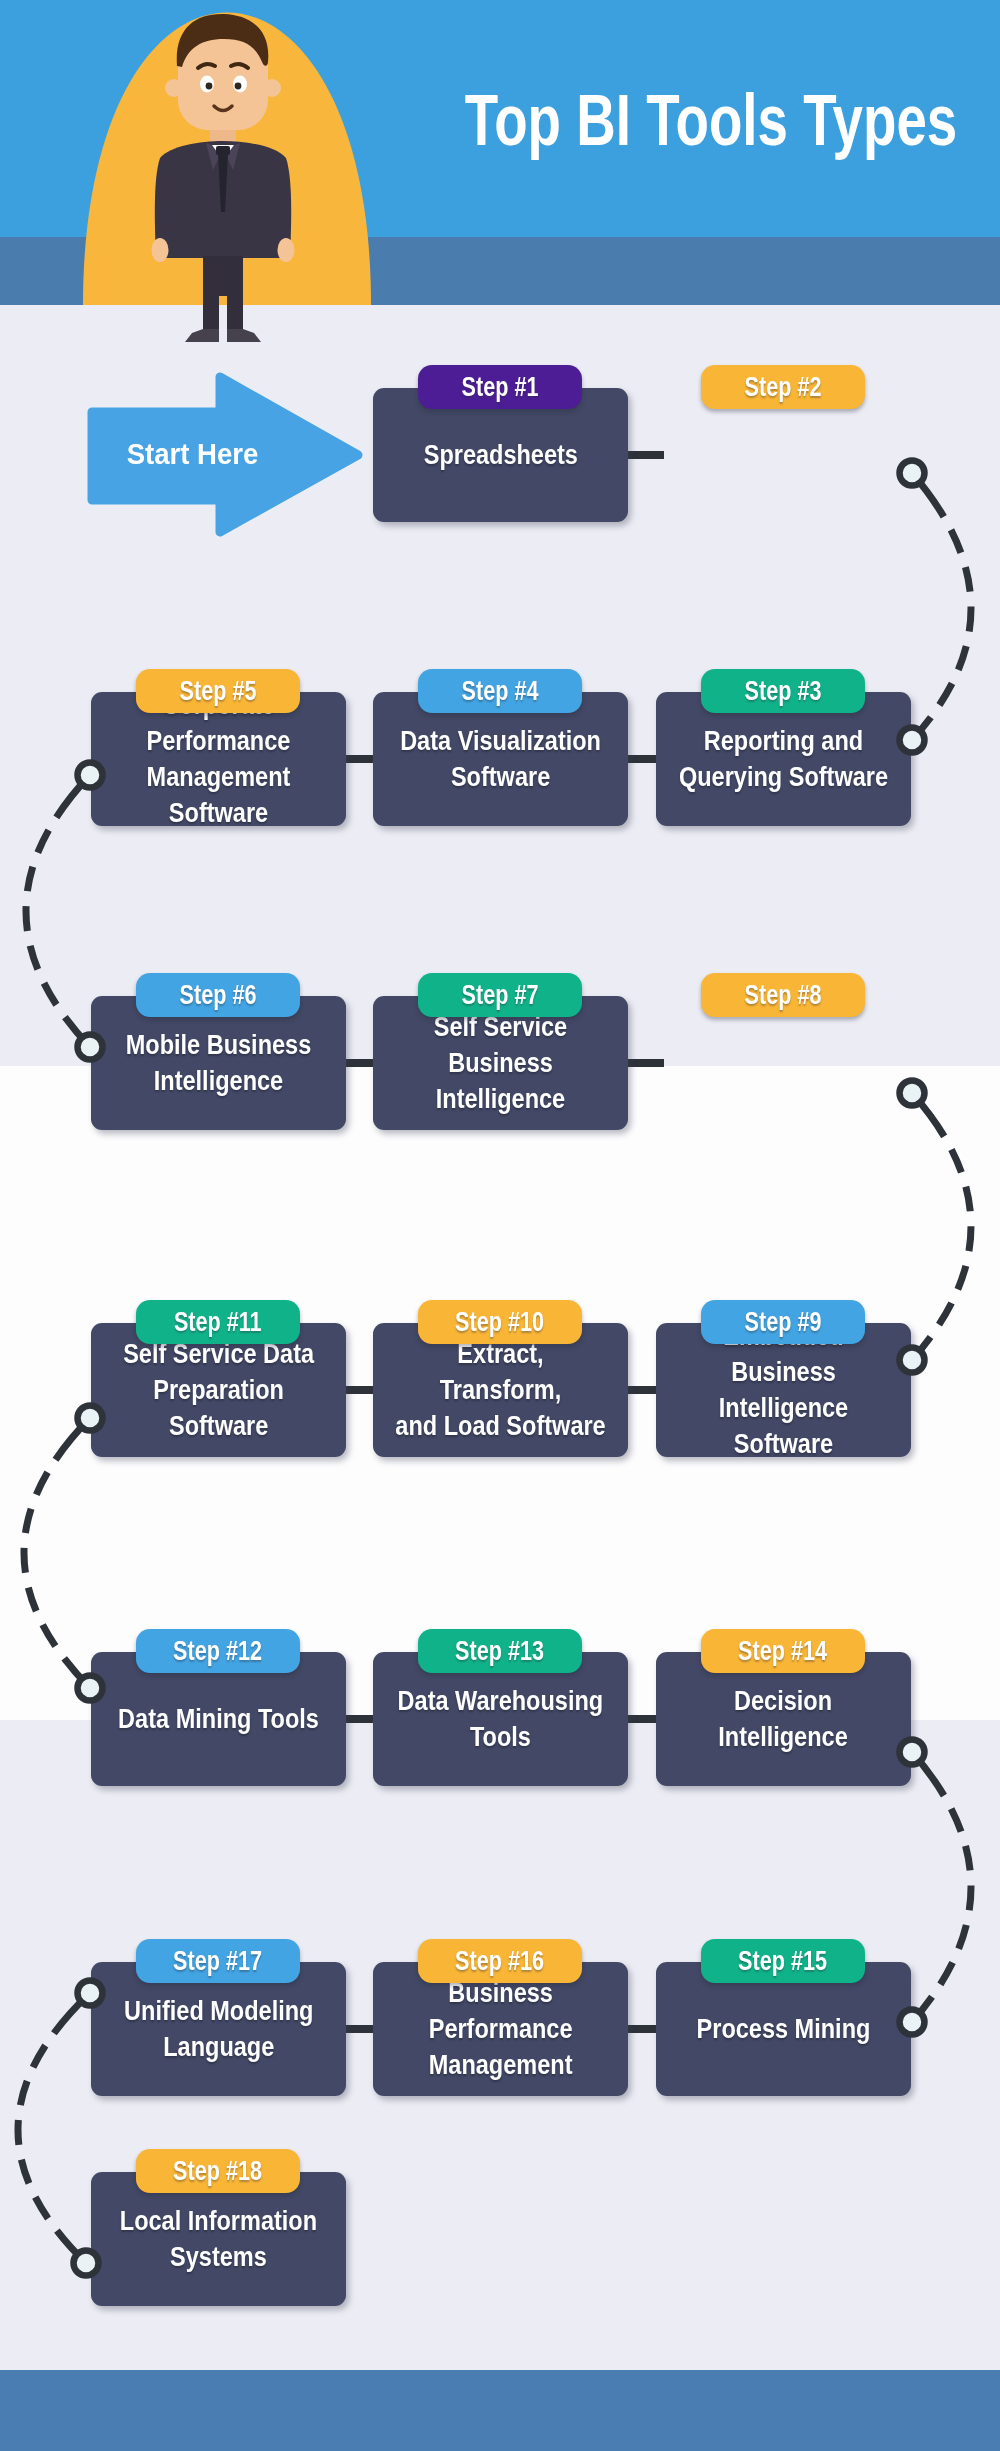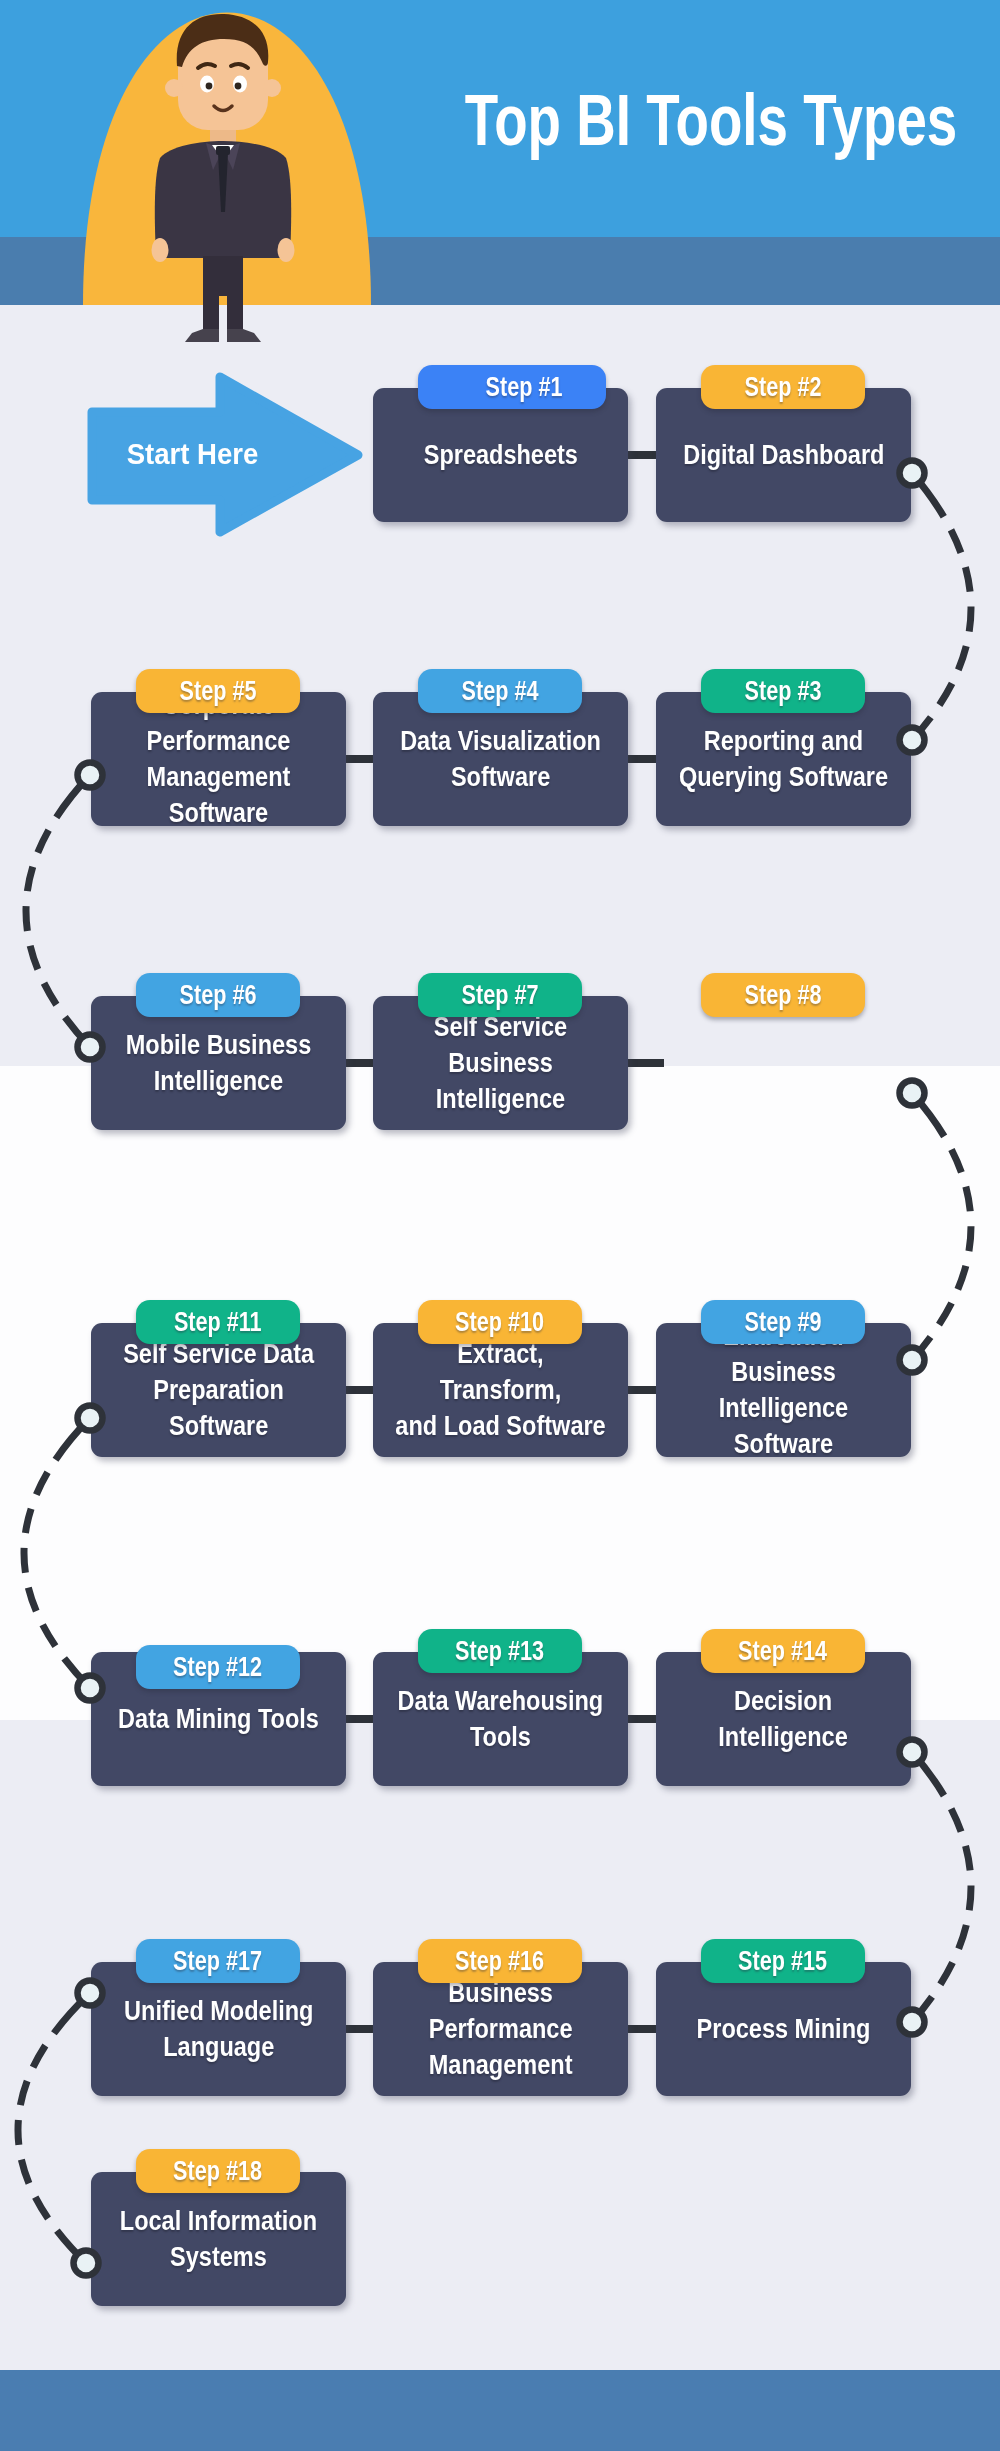--- a/index.html
+++ b/index.html
@@ -118,28 +118,25 @@
       <div class="hbar" style="left: 338px; top: 1715px; background: rgb(46, 50, 57);"></div>
       <div class="hbar" style="left: 620px; top: 1715px; background: rgb(46, 50, 57);"></div>
       <div class="hbar" style="left: 338px; top: 2025px; background: rgb(46, 50, 57);"></div>
       <div class="hbar" style="left: 620px; top: 2025px; background: rgb(46, 50, 57);"></div>
     </div>
   <div id="cards">
       <div class="card" style="left: 373px; top: 365px;">
         <div class="box" style="background: rgb(66, 72, 101);">
           <span>Spreadsheets</span>
         </div>
-        <div class="badge" style="background: #3b82f6; padding-left: 24px;">
+        <div class="badge" style="background: #4c1d95;">
           <span>Step #1</span>
         </div>
       </div>
       <div class="card" style="left: 656px; top: 365px;">
-        <div class="box" style="background: rgb(66, 72, 101);">
-          <span>Digital Dashboard</span>
-        </div>
         <div class="badge" style="background: rgb(249, 181, 53);">
           <span>Step #2</span>
         </div>
       </div>
       <div class="card" style="left: 656px; top: 669px;">
         <div class="box" style="background: rgb(66, 72, 101);">
           <span>Reporting and
 Querying Software</span>
         </div>
         <div class="badge" style="background: rgb(16, 179, 137);">
@@ -214,21 +211,21 @@
 Software</span>
         </div>
         <div class="badge" style="background: rgb(16, 179, 137);">
           <span>Step #11</span>
         </div>
       </div>
       <div class="card" style="left: 91px; top: 1629px;">
         <div class="box" style="background: rgb(66, 72, 101);">
           <span>Data Mining Tools</span>
         </div>
-        <div class="badge" style="background: rgb(66, 164, 226); margin-top: 16px;">
+        <div class="badge" style="background: rgb(66, 164, 226);">
           <span>Step #12</span>
         </div>
       </div>
       <div class="card" style="left: 373px; top: 1629px;">
         <div class="box" style="background: rgb(66, 72, 101);">
           <span>Data Warehousing
 Tools</span>
         </div>
         <div class="badge" style="background: rgb(16, 179, 137);">
           <span>Step #13</span>

